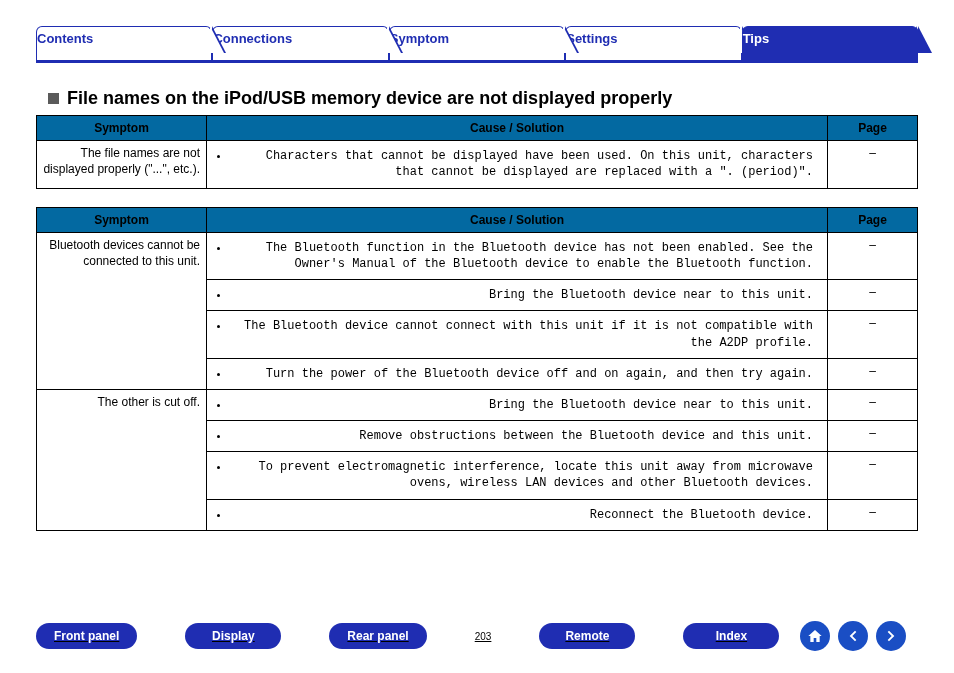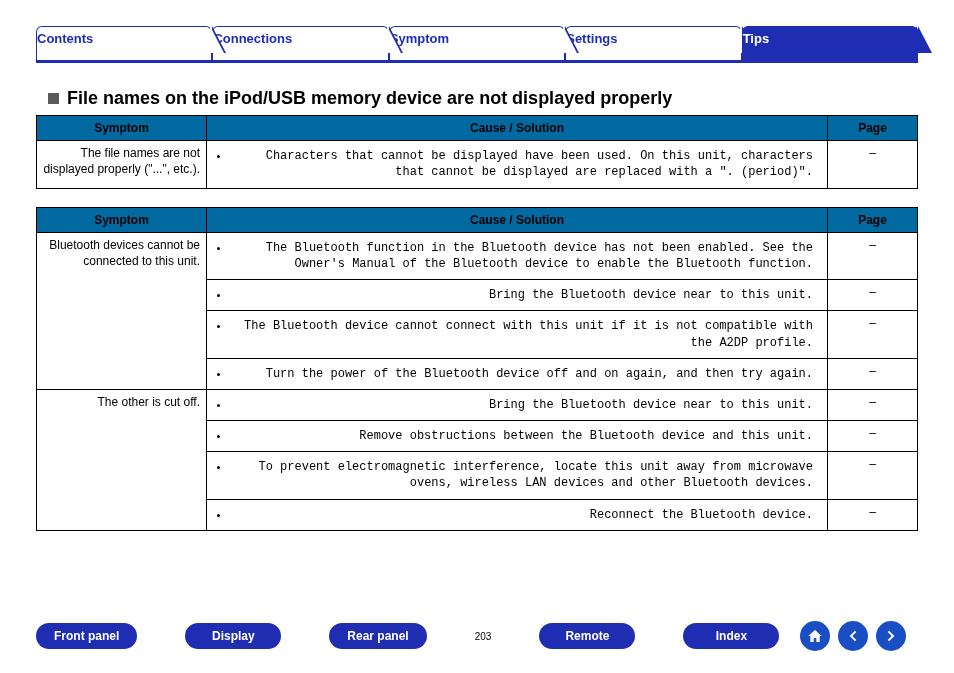--- a/index.html
+++ b/index.html
@@ -111,20 +111,21 @@
   ul.cause{margin:0;padding:3px 8px 3px 22px;}
   ul.cause li{padding:0;}
   
   .bottom{
     position:absolute;
     left:0;right:12px;bottom:22px;
     display:flex;
     align-items:center;
     justify-content:space-between;
     padding:0 36px;
+    text-decoration:underline;
   }
   .pill-row{
     display:flex;
     align-items:center;
     gap:48px;
   }
   .pill{
     background:var(--blue);
     color:#fff;
     font-weight:bold;

